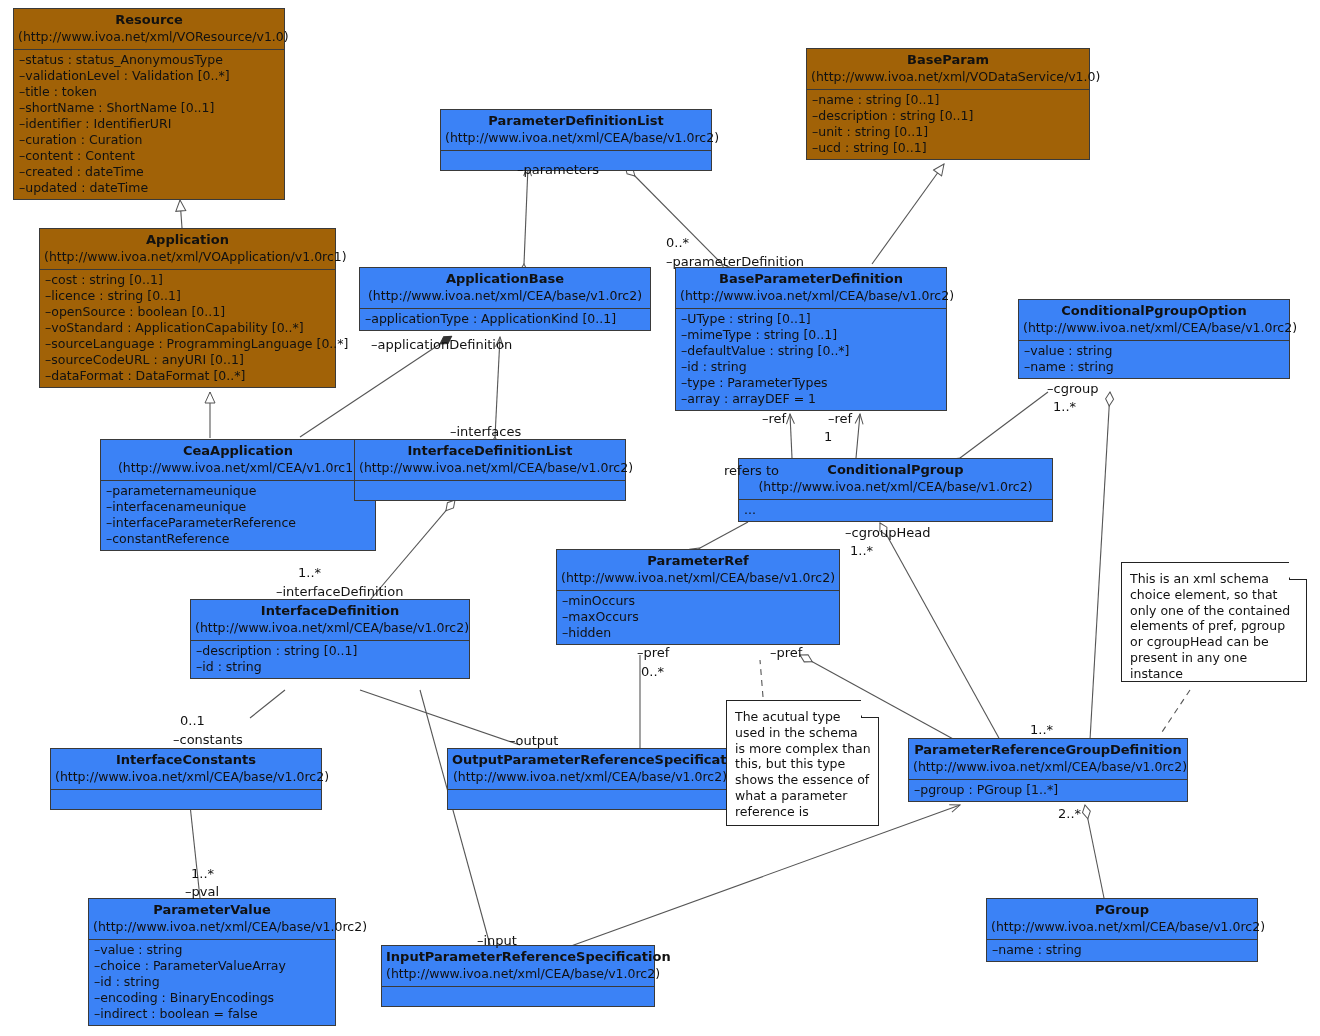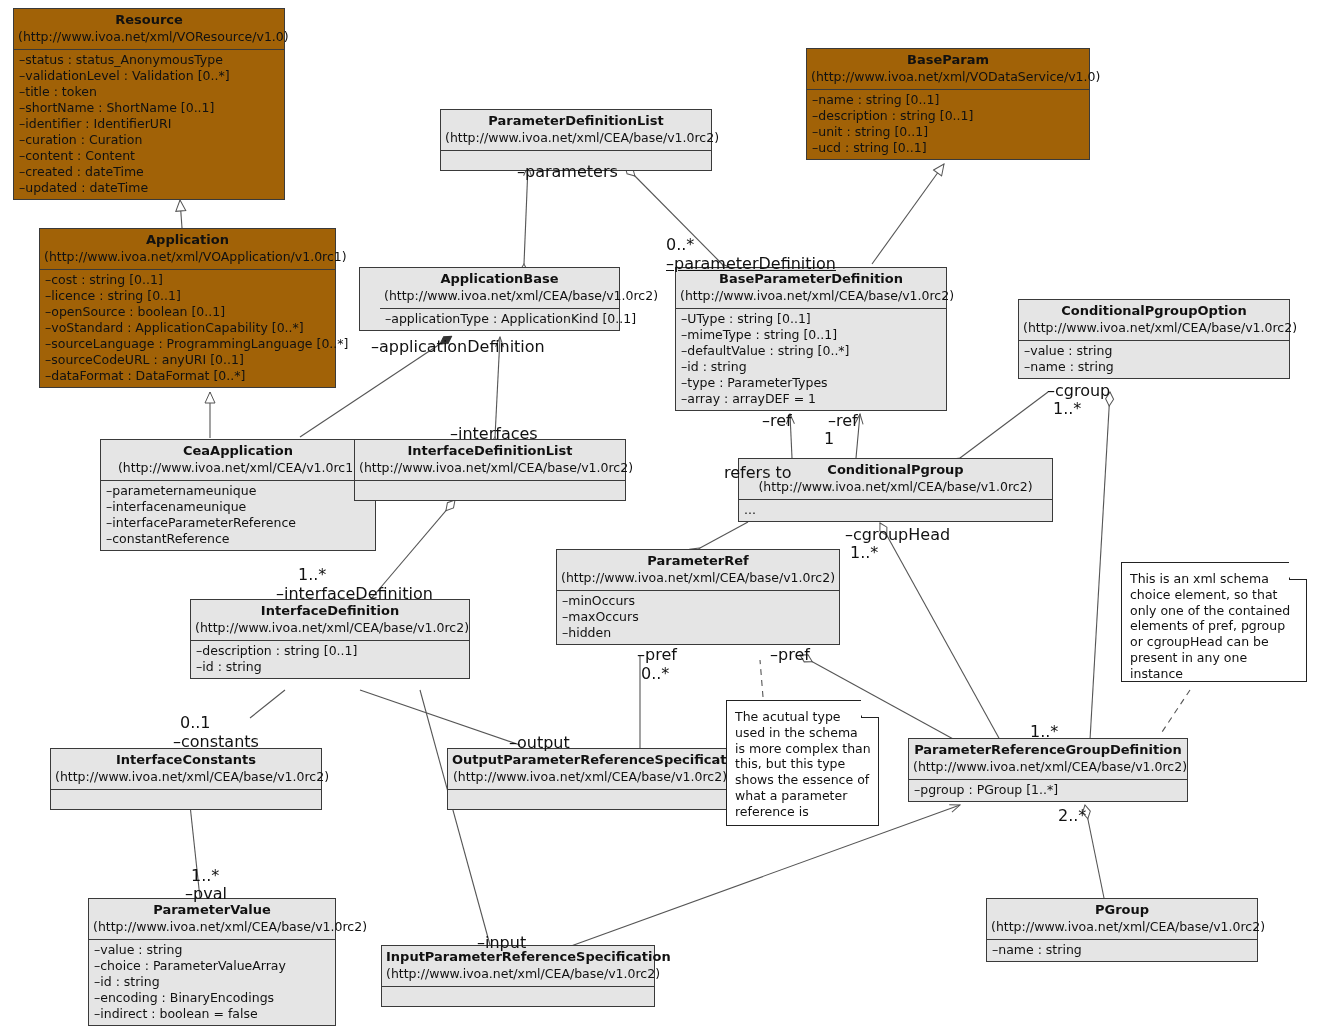--- a/index.html
+++ b/index.html
@@ -20,21 +20,21 @@
     left: 0;
     top: 0;
     width: 1320px;
     height: 1036px;
     pointer-events: none;
   }
   .uml-class {
     position: absolute;
     box-sizing: border-box;
     border: 1px solid #3a3a3a;
-    background: #e5e5e5;
+    background: #3b82f6;
     font-size: 12.5px;
     color: #111111;
     line-height: 1.28;
     z-index: 5;
   }
   .uml-class.pink {
     background: #a16207;
   }
   .uml-head {
     padding: 3px 4px 4px 4px;
@@ -89,21 +89,21 @@
     content: "";
     position: absolute;
     left: -1px;
     top: -1px;
     width: 0; height: 0;
     border-left: 17px solid #ffffff;
     border-bottom: 17px solid transparent;
   }
   .elabel {
     position: absolute;
-    font-size: 16px;
+    font-size: 13px;
     color: #111;
     white-space: nowrap;
     z-index: 7;
     background: transparent;
   }
 </style>
 </head>
 <body>
 
 <div id="canvas">
@@ -222,21 +222,21 @@
   </div>
 
   <div class="uml-class" style="left:440px; top:109px; width:272px;">
     <div class="uml-head">
       <span class="uml-name">ParameterDefinitionList</span>
       <span class="uml-ns">(http://www.ivoa.net/xml/CEA/base/v1.0rc2)</span>
     </div>
     <div class="uml-attrs empty"></div>
   </div>
 
-  <div class="uml-class" style="left:359px; top:267px; width:261px;padding-left:20px;">
+  <div class="uml-class" style="left:359px; top:267px; width:292px;">
     <div class="uml-head">
       <span class="uml-name">ApplicationBase</span>
       <span class="uml-ns">(http://www.ivoa.net/xml/CEA/base/v1.0rc2)</span>
     </div>
     <div class="uml-attrs">
       <div>–applicationType : ApplicationKind [0..1]</div>
     </div>
   </div>
 
   <div class="uml-class" style="left:675px; top:267px; width:272px;">
@@ -382,21 +382,21 @@
     <span>This is an xml schema choice element, so that only one of the contained elements of pref, pgroup or cgroupHead can be present in any one instance</span>
   </div>
 
   <div class="note" style="left:726px; top:700px; width:153px; height:126px;">
     <div class="fold"></div>
     <span>The acutual type used in the schema is more complex than this, but this type shows the essence of what a parameter reference is</span>
   </div>
 
   <div class="elabel" style="left:517px; top:162px;">–parameters</div>
   <div class="elabel" style="left:666px; top:235px;">0..*</div>
-  <div class="elabel" style="left:666px; top:254px;text-decoration:underline;">–parameterDefinition</div>
+  <div class="elabel" style="left:666px; top:254px;">–parameterDefinition</div>
   <div class="elabel" style="left:371px; top:337px;">–applicationDefinition</div>
   <div class="elabel" style="left:450px; top:424px;">–interfaces</div>
   <div class="elabel" style="left:762px; top:411px;">–ref</div>
   <div class="elabel" style="left:828px; top:411px;">–ref</div>
   <div class="elabel" style="left:824px; top:429px;">1</div>
   <div class="elabel" style="left:724px; top:463px;">refers to</div>
   <div class="elabel" style="left:1047px; top:381px;">–cgroup</div>
   <div class="elabel" style="left:1053px; top:399px;">1..*</div>
   <div class="elabel" style="left:845px; top:525px;">–cgroupHead</div>
   <div class="elabel" style="left:850px; top:543px;">1..*</div>

